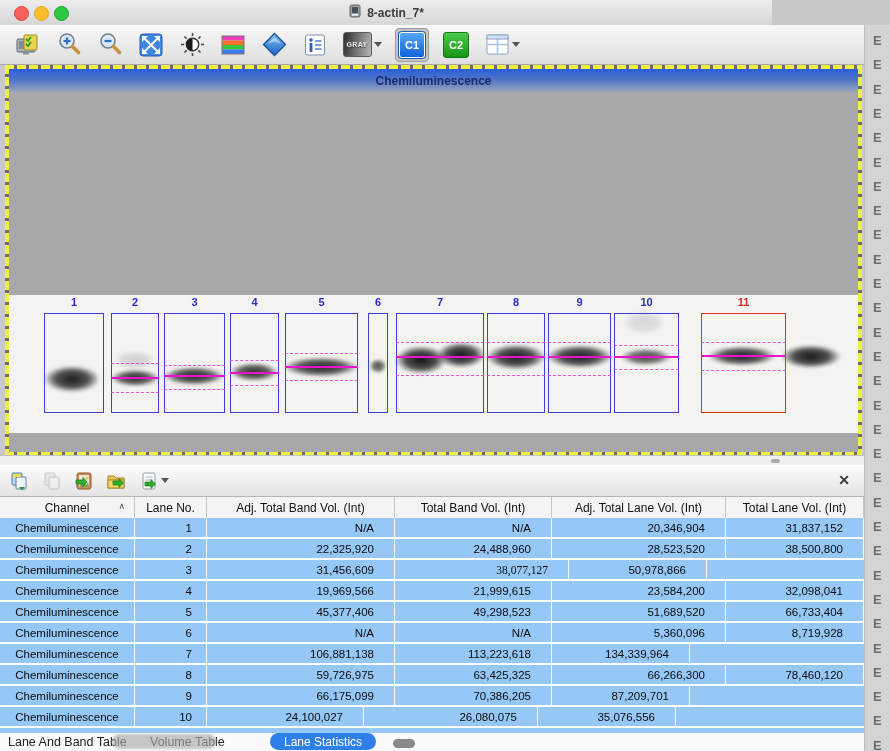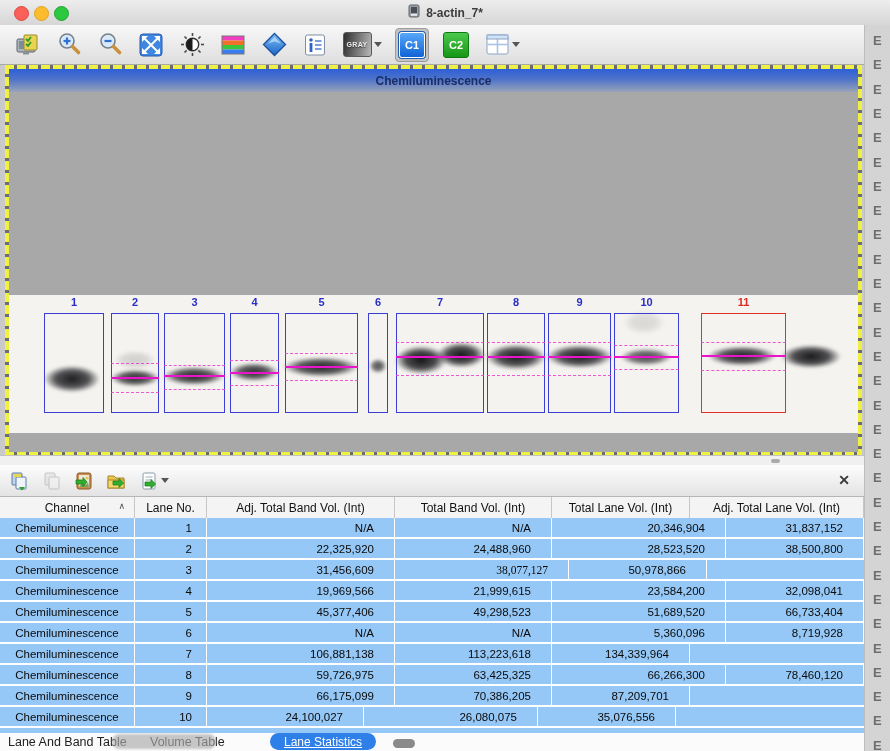--- a/index.html
+++ b/index.html
@@ -1,20 +1,20 @@
 <!DOCTYPE html>
 <html><head>
 <meta charset="utf-8">
 <style>
   html,body{margin:0;padding:0;}
   body{width:890px;height:751px;overflow:hidden;font-family:"Liberation Sans",sans-serif;background:#cfcfcf;}
   #app{position:relative;width:890px;height:751px;background:#c9c9c9;}
 
   
-  #titlebar{position:absolute;left:0;top:0;width:890px;height:25px;
+  #titlebar{position:absolute;left:0;top:0;width:772px;height:25px;
     background:linear-gradient(#ededed,#d6d6d6);border-bottom:1px solid #ababab;}
   .tl{position:absolute;top:6px;width:13px;height:13px;border-radius:50%;}
   #tl-close{left:14px;background:#f9605a;border:1px solid #dd4a45;}
   #tl-min{left:34px;background:#fdbc2e;border:1px solid #e0a321;}
   #tl-max{left:54px;background:#2bc840;border:1px solid #23a633;}
   #title-wrap{position:absolute;left:0;top:0;width:100%;height:25px;display:flex;align-items:center;justify-content:center;gap:5px;}
   #title-text{font-size:12px;font-weight:bold;color:#3c3c3c;}
 
   
   #main-toolbar{position:absolute;left:0;top:25px;width:864px;height:40px;
@@ -76,21 +76,21 @@
     border-right:1.5px solid #fff;box-sizing:border-box;}
   .tcell.center{justify-content:center;}
   .tcell.right{justify-content:flex-end;padding-right:20px;}
   .tcell.lane-no{justify-content:flex-end;padding-right:14px;}
   #partial-row{position:absolute;left:0;top:728px;width:864px;height:5px;background:#95c8f6;}
 
   
   #tab-bar{position:absolute;left:0;top:733px;width:864px;height:18px;background:#fbfbfb;}
   .tab-plain{position:absolute;top:2px;font-size:12.5px;color:#222;white-space:nowrap;}
   .tab-pill{position:absolute;top:0px;height:17px;padding:0 14px;border-radius:9px;background:#2e7fe8;
-    color:#fff;font-size:12px;display:flex;align-items:center;white-space:nowrap;text-decoration:underline;}
+    color:#fff;font-size:12px;display:flex;align-items:center;white-space:nowrap;}
   #tab-blur{position:absolute;left:112px;top:1px;width:104px;height:15px;border-radius:8px;
     background:rgba(170,170,170,.66);filter:blur(1px);z-index:3;}
   #gray-mini-pill{position:absolute;left:393px;top:6px;width:22px;height:9px;border-radius:4.5px;background:#8a8a8a;}
 </style>
 </head>
 <body>
 
 <div id="app">
 
   <div id="titlebar">
@@ -379,25 +379,25 @@
       </div>
       <div class="hcell" style="width: 72px;">
         <span>Lane No.</span>
       </div>
       <div class="hcell" style="width: 188px;">
         <span>Adj. Total Band Vol. (Int)</span>
       </div>
       <div class="hcell" style="width: 157px;">
         <span>Total Band Vol. (Int)</span>
       </div>
+      <div class="hcell" style="width: 174px;">
+        <span>Adj. Total Lane Vol. (Int)</span>
+      </div>
       <div class="hcell" style="width: 138px;">
         <span>Total Lane Vol. (Int)</span>
-      </div>
-      <div class="hcell" style="width: 174px;">
-        <span>Adj. Total Lane Vol. (Int)</span>
       </div>
     </div>
   <div id="table-rows">
       <div class="trow">
         <div class="tcell center" style="width: 135px;">Chemiluminescence</div>
         <div class="tcell lane-no" style="width: 72px;">1</div>
         <div class="tcell right" style="width: 188px;">N/A</div>
         <div class="tcell right" style="width: 157px;">N/A</div>
         <div class="tcell right" style="width: 174px;">20,346,904</div>
         <div class="tcell right" style="width: 138px;">31,837,152</div>

